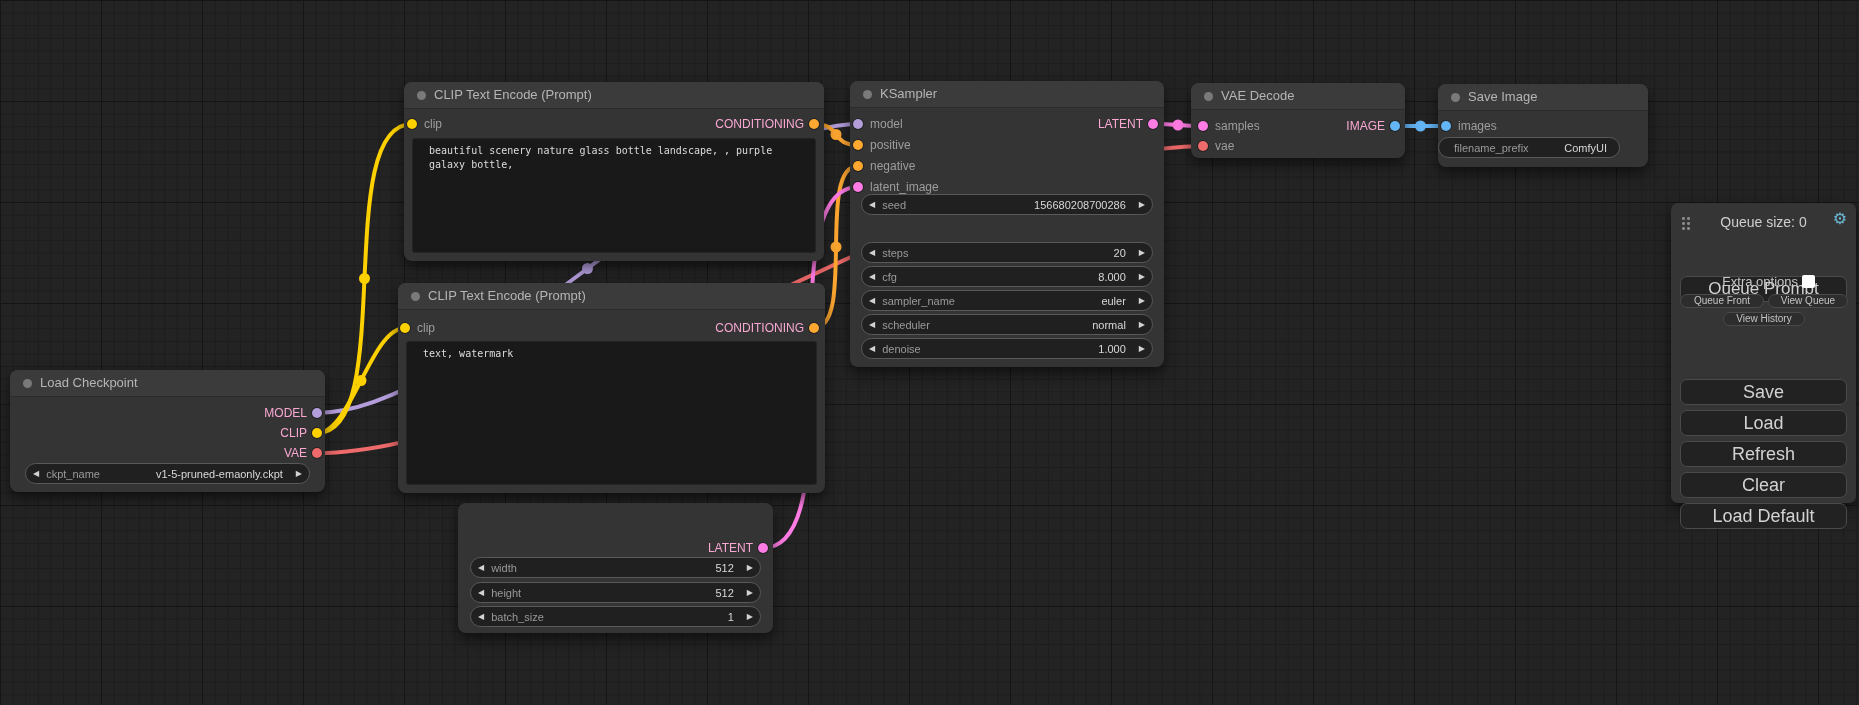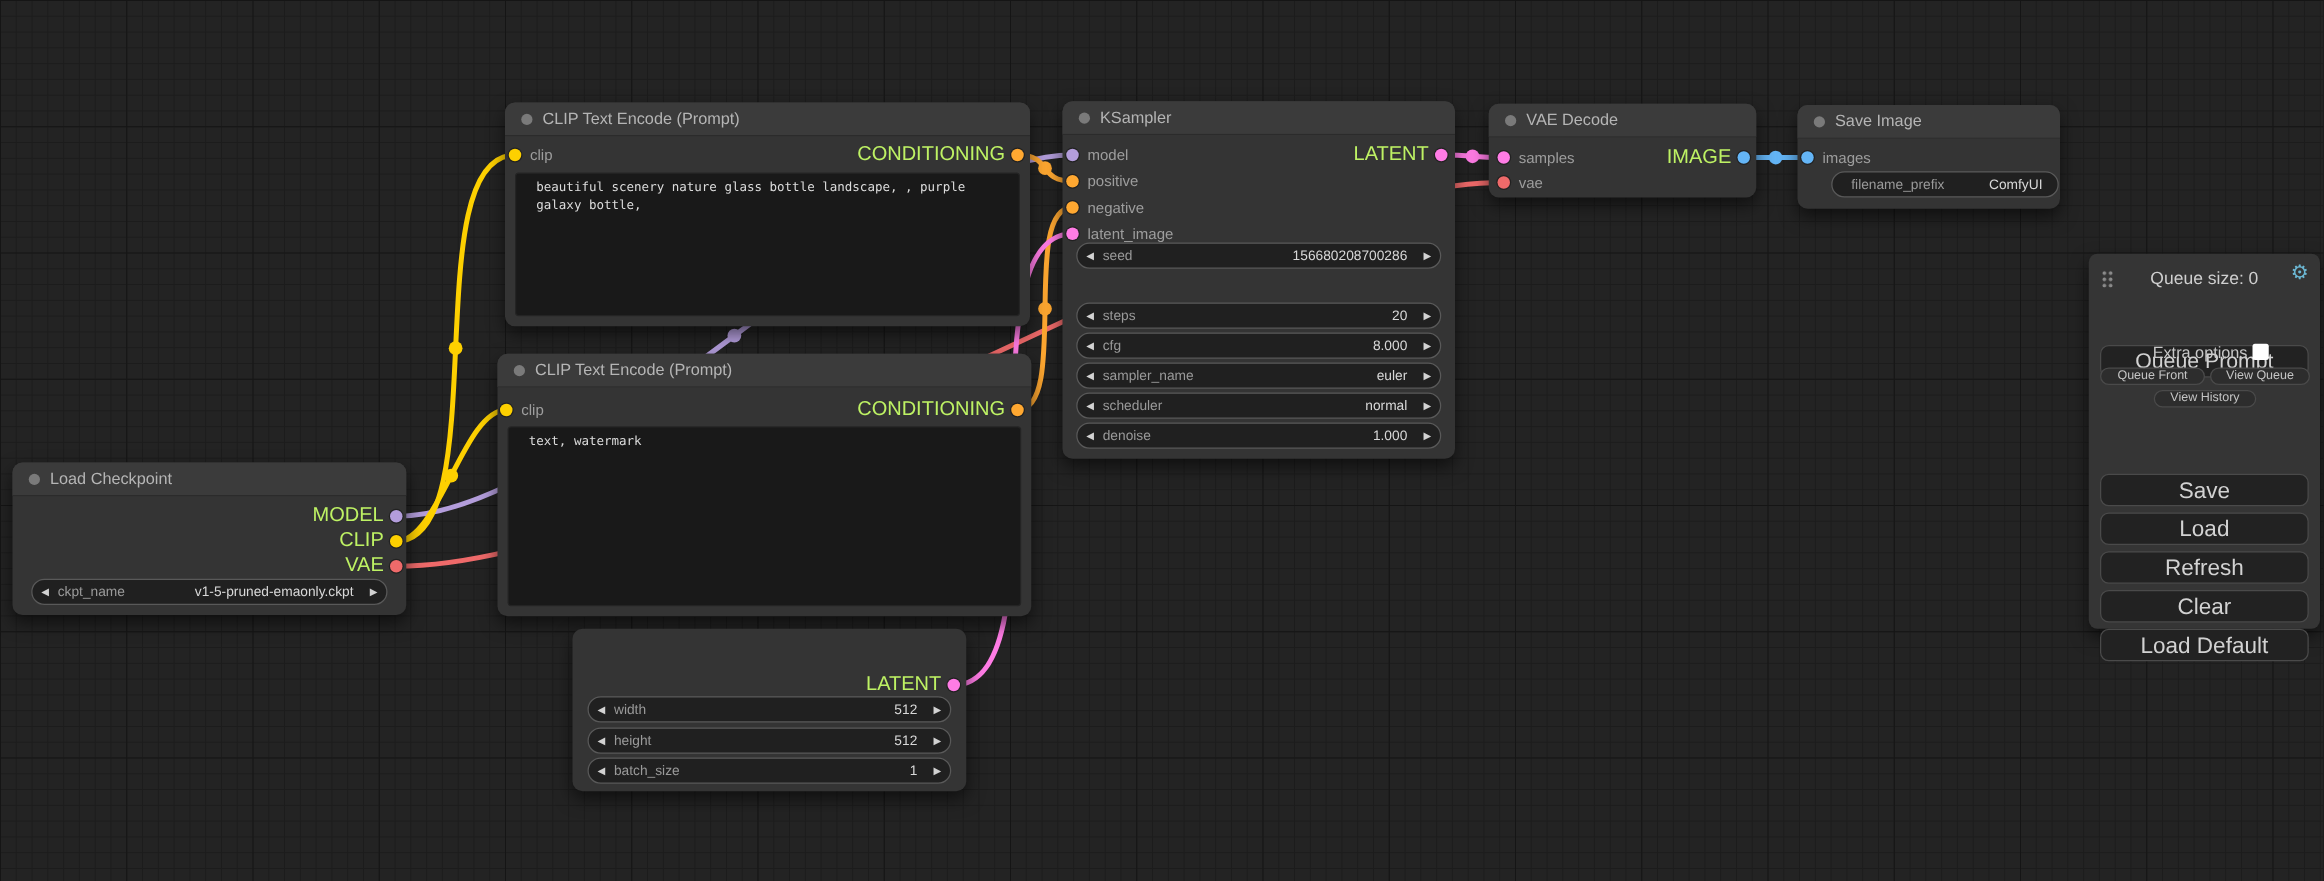--- a/index.html
+++ b/index.html
@@ -15,21 +15,21 @@
     background-size:101px 101px,101px 101px,12.625px 12.625px,12.625px 12.625px;
   }
   #links-svg{position:absolute;left:0;top:0;z-index:1;pointer-events:none;}
   .node{position:absolute;background:#343434;border-radius:8px;box-shadow:0 6px 14px rgba(0,0,0,.55);z-index:2;}
   .ntitle{position:relative;height:26px;line-height:26px;background:#3b3b3b;border-radius:8px 8px 0 0;
           border-bottom:1px solid #2b2b2b;color:#b5b5b5;font-size:13px;padding-left:30px;
           white-space:nowrap;overflow:hidden;}
   .ndot{position:absolute;left:13px;top:8.5px;width:9px;height:9px;border-radius:50%;background:#7a7a7a;}
   .port{position:absolute;width:10px;height:10px;border-radius:50%;box-shadow:0 0 0 1px rgba(0,0,0,.35);z-index:3;}
   .in-label{position:absolute;color:#9d9d9d;font-size:12px;height:14px;line-height:14px;white-space:nowrap;}
-  .out-label{position:absolute;color:#bef264;font-size:16px;height:14px;line-height:14px;white-space:nowrap;}
+  .out-label{position:absolute;color:#f9a8d4;font-size:12px;height:14px;line-height:14px;white-space:nowrap;}
   .widget{position:absolute;height:21px;background:#202020;border:1px solid #595959;border-radius:11px;
           font-size:11px;display:flex;align-items:center;box-sizing:border-box;overflow:hidden;}
   .warrow{color:#d2d2d2;font-size:8px;padding:0 7px;line-height:21px;flex:0 0 auto;}
   .wlabel{color:#9a9a9a;flex:0 0 auto;white-space:nowrap;}
   .wvalue{color:#d8d8d8;flex:1 1 auto;text-align:right;padding-right:6px;white-space:nowrap;}
   .wpad{padding-left:15px;}
   .toggle-circle{flex:0 0 auto;width:13px;height:13px;border-radius:50%;margin-right:4px;box-shadow:inset 0 0 0 1px rgba(0,0,0,.25);}
   .prompt-text{position:absolute;background:#191919;border:1px solid #242424;border-radius:3px;
                font-family:"DejaVu Sans Mono",monospace;font-size:10px;line-height:14px;color:#dcdcdc;
                padding:5px 16px;box-sizing:border-box;white-space:pre-wrap;word-break:break-word;overflow:hidden;}
@@ -183,21 +183,21 @@
     <span class="port" style="left: 199px; top: 38px; background: rgb(100, 181, 246);"></span>
   </div>
 
   <div class="node" style="left:1438px;top:84px;width:210px;height:83px">
     <div class="ntitle">
       <span class="ndot"></span>
       <span>Save Image</span>
     </div>
     <span class="port" style="left: 3px; top: 37px; background: rgb(100, 181, 246);"></span>
     <span class="in-label" style="left:20px;top:35px">images</span>
-    <div class="widget" style="left:27px;top:53px;width:182px">
+    <div class="widget" style="left:0;top:53px;width:182px">
       <span class="wlabel wpad">filename_prefix</span>
       <span class="wvalue" style="padding-right:12px">ComfyUI</span>
     </div>
   </div>
 
   <div class="node" style="left:458px;top:503px;width:315px;height:130px">
     <span class="out-label" style="right:20px;top:38px">LATENT</span>
     <span class="port" style="left: 300px; top: 40px; background: rgb(255, 124, 229);"></span>
     <div class="widget" style="left:12px;top:54px;width:291px">
       <span class="warrow">◀</span>

